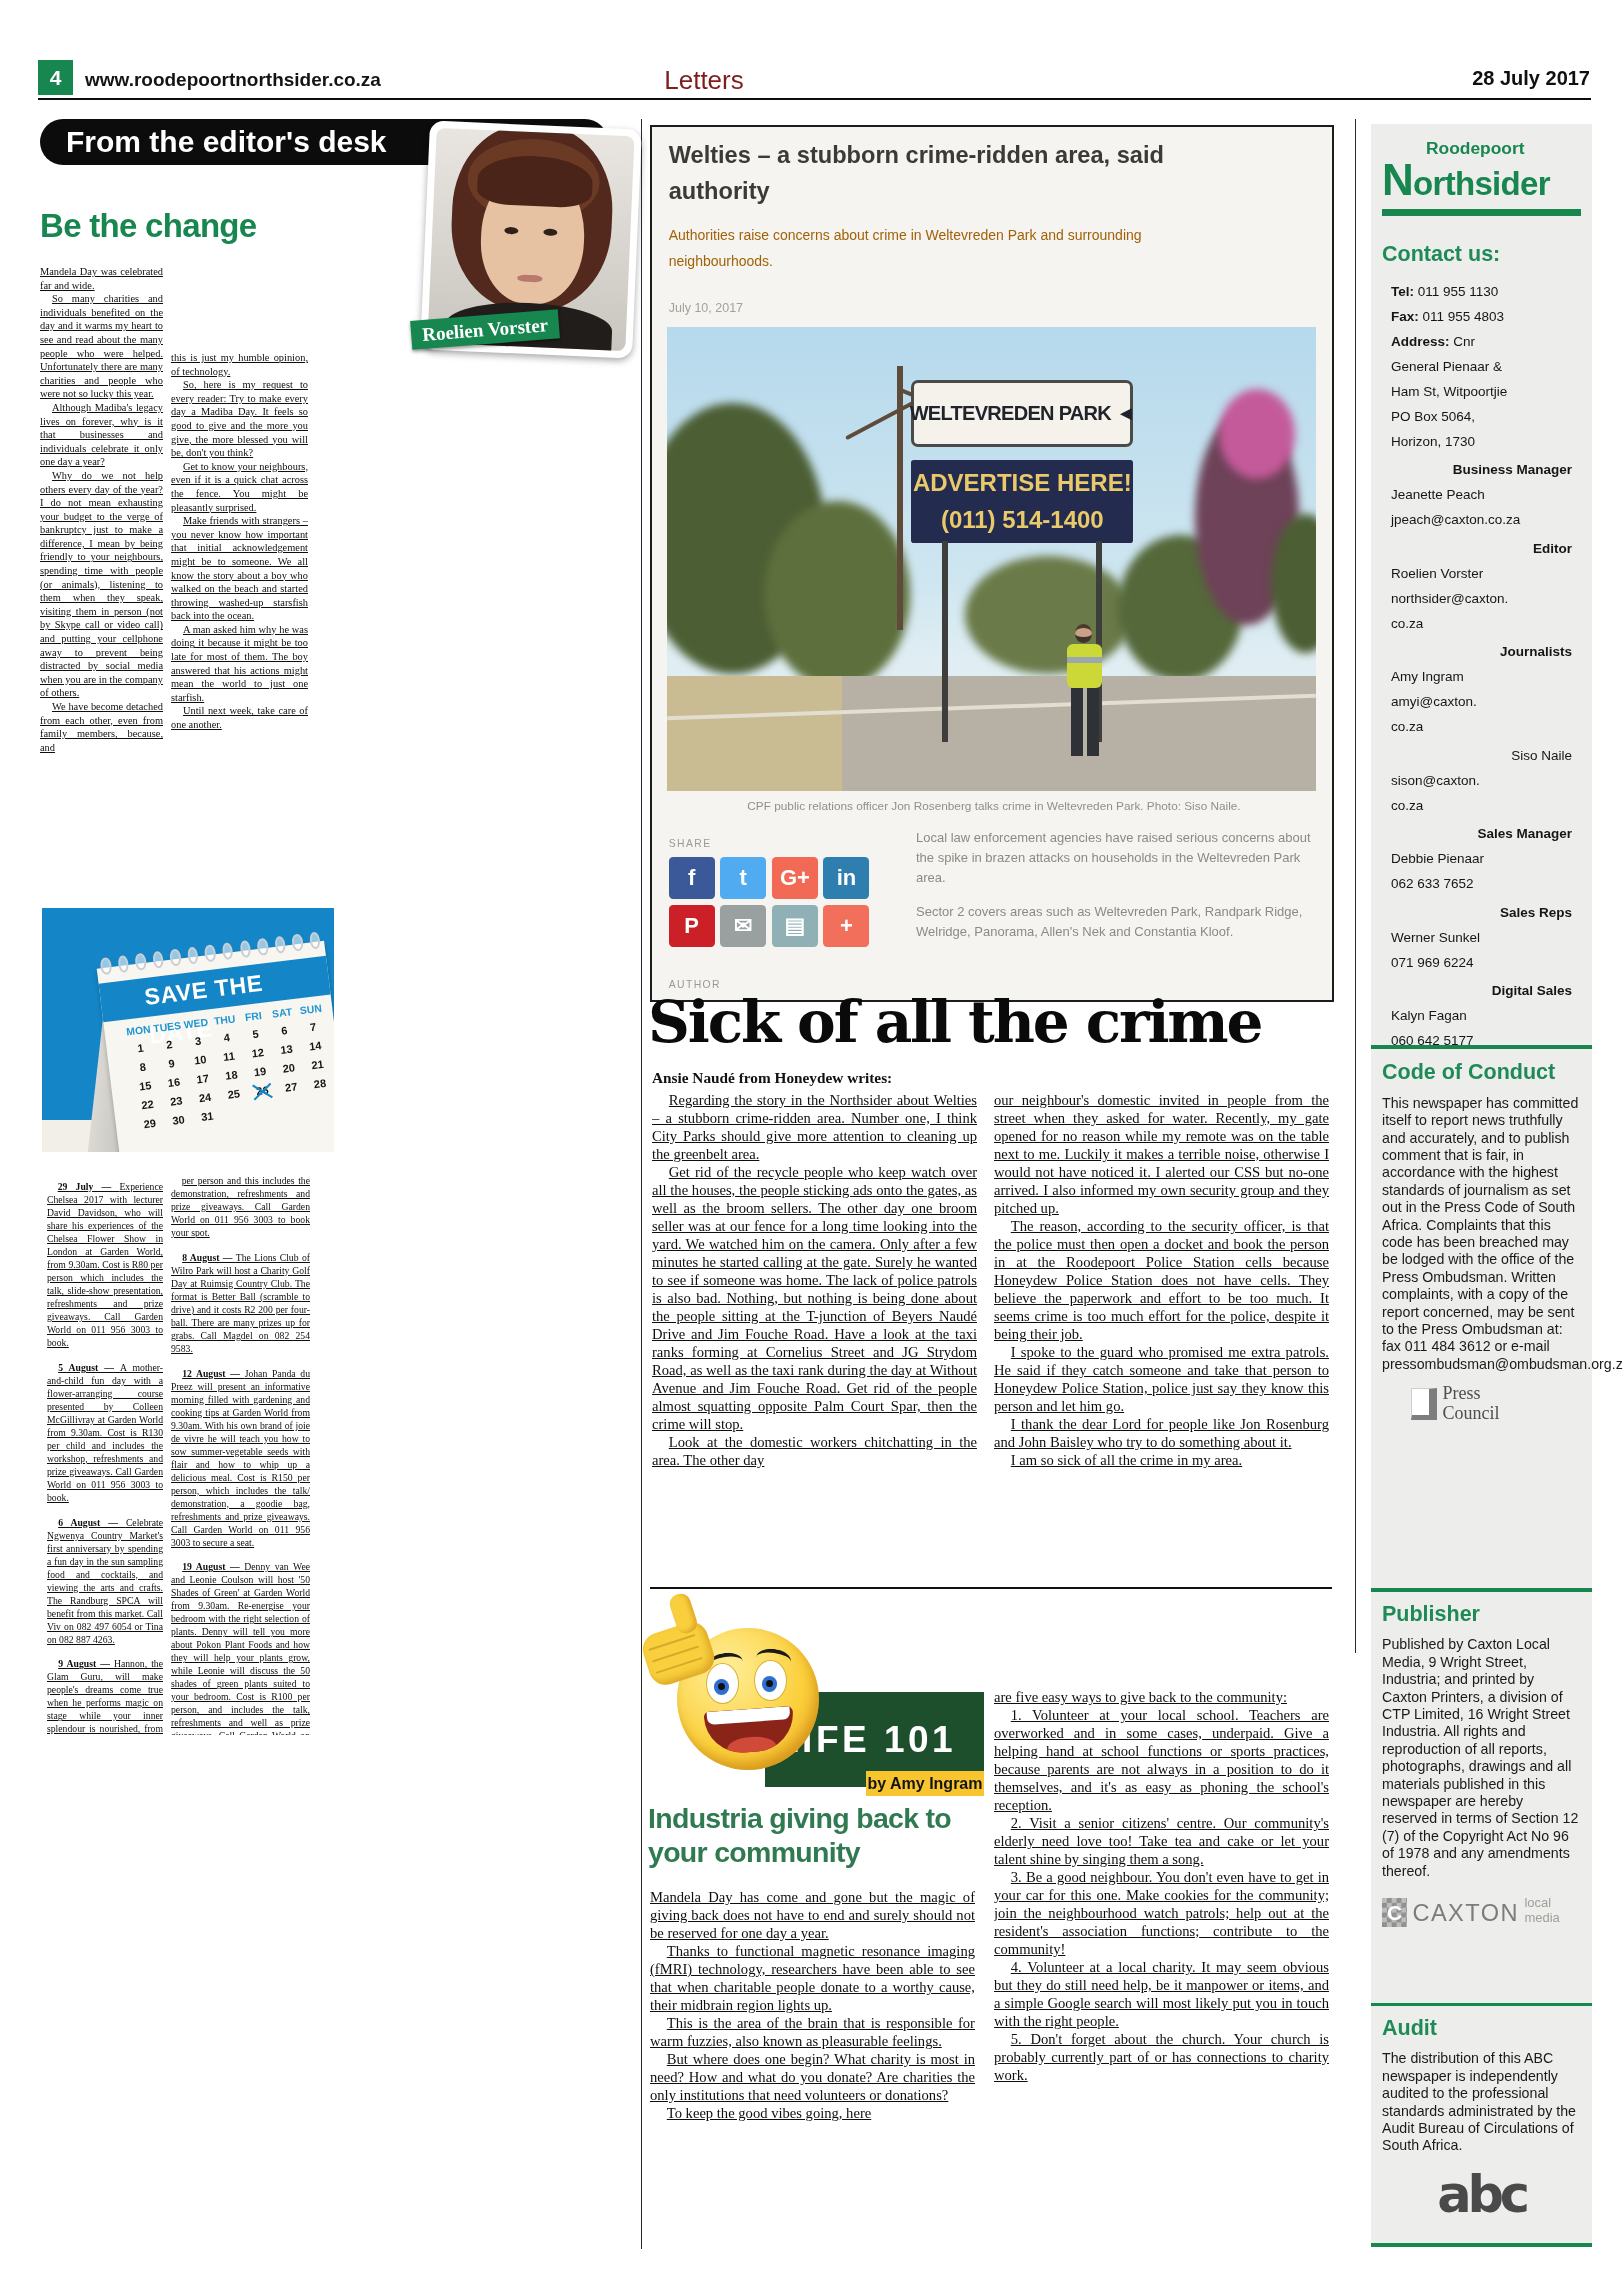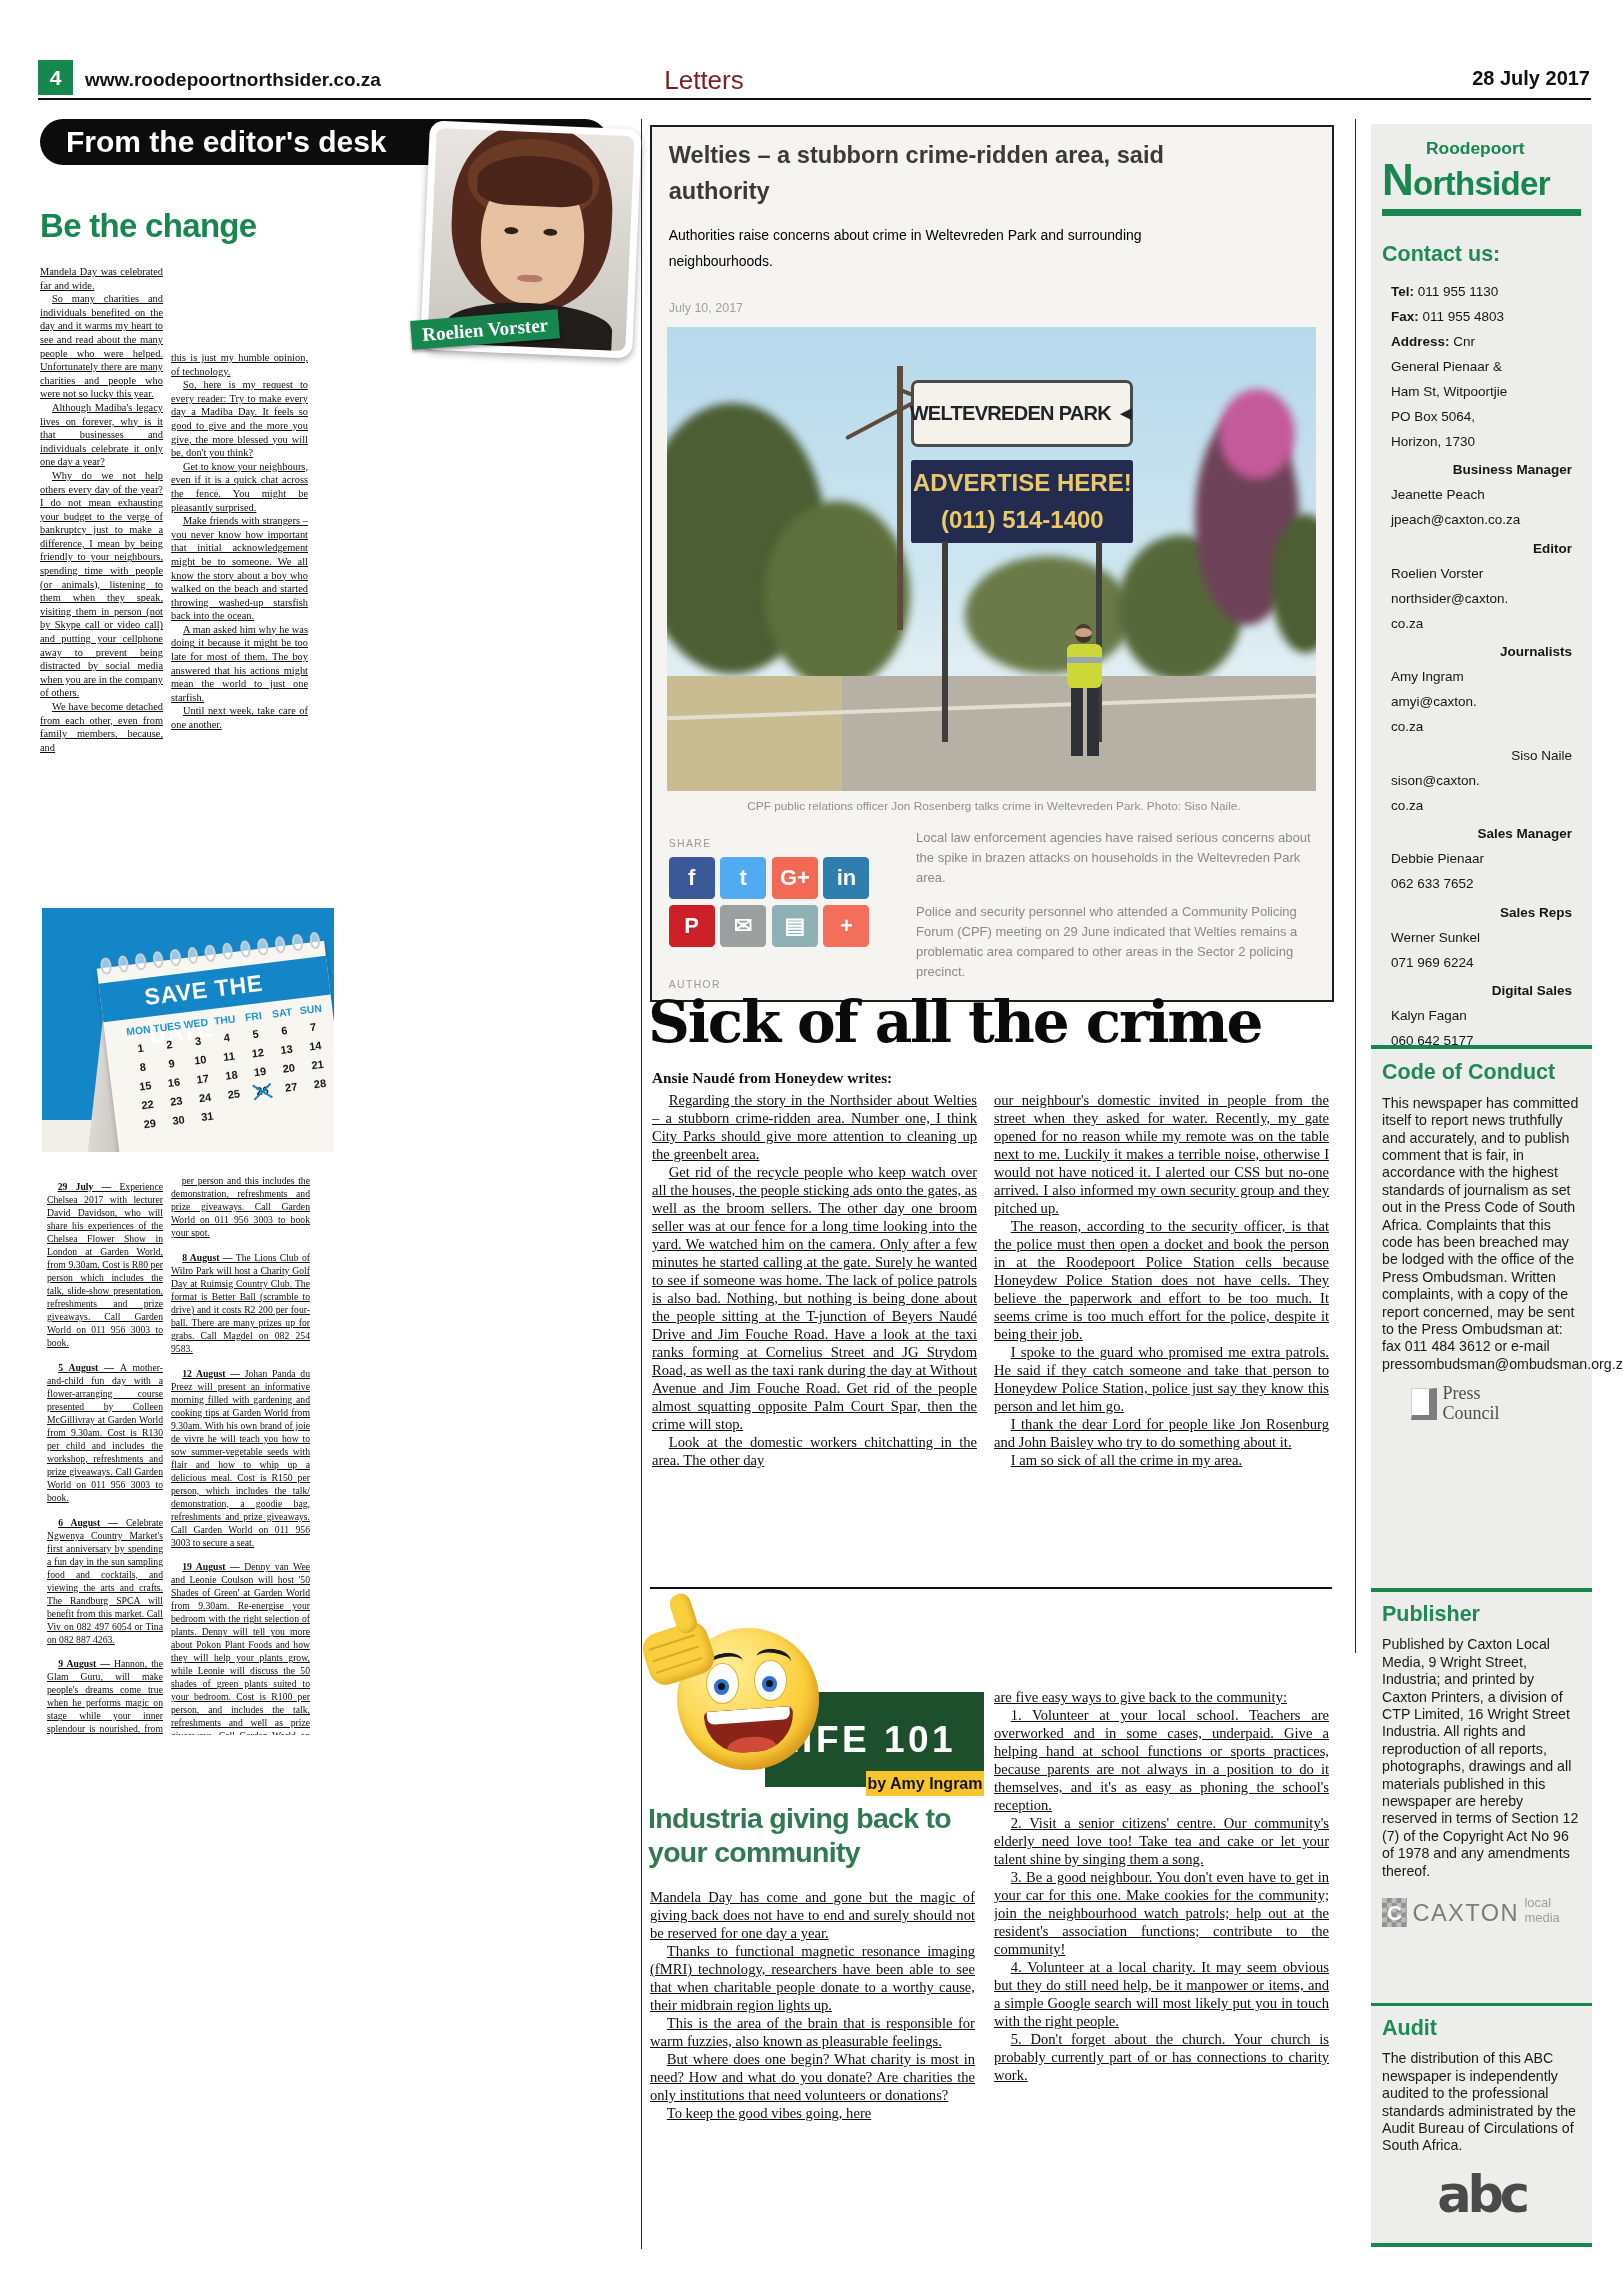--- a/index.html
+++ b/index.html
@@ -64,21 +64,21 @@
   .dates{display:grid;grid-template-columns:repeat(7,1fr);padding:2.8px 7px 0 19.4px;
          font:bold 11px "Liberation Sans",sans-serif;color:#161616;text-align:center;}
   .dates span{position:relative;display:block;line-height:19px;}
   .crossed::before,.crossed::after{content:"";position:absolute;left:2.8px;right:2.8px;top:48%;height:2.1px;background:#1486c8;}
   .crossed::before{transform:rotate(38deg);}
   .crossed::after{transform:rotate(-38deg);}
 
   
   .wbox{left:650px;top:125px;width:684px;height:877px;background:#f5f4f0;border:2.1px solid #1c1c1c;box-sizing:border-box;}
   .wtitle{left:16.7px;top:9.7px;width:594px;font:600 23.6px "Liberation Sans",sans-serif;color:#3a3a38;line-height:1.55;}
-  .wsub{left:16.7px;top:96px;width:576px;font:14px "Liberation Sans",sans-serif;color:#000000;line-height:1.85;}
+  .wsub{left:16.7px;top:96px;width:576px;font:14px "Liberation Sans",sans-serif;color:#a16207;line-height:1.85;}
   .wdate{left:16.7px;top:174px;font:12.5px "Liberation Sans",sans-serif;color:#a2a29a;}
   .wphoto{left:15.3px;top:200px;width:649px;height:464px;overflow:hidden;
           background:linear-gradient(#b6d9ec 0%,#cfe6f0 55%,#e0eef3 72%);}
   .blob{position:absolute;border-radius:50%;filter:blur(4.2px);}
   .trunk{position:absolute;left:230px;top:39px;width:5.6px;height:264px;background:#5e4b39;}
   .branch{position:absolute;background:#5e4b39;height:3.5px;border-radius:2.1px;}
   .road{position:absolute;left:0;bottom:0;width:100%;height:115px;
         background:linear-gradient(90deg,#c9bc92 0 27%,#b6b1a4 27%);}
   .curb{position:absolute;left:0;bottom:82px;width:100%;height:4.2px;background:#e3decf;transform:rotate(-2deg);}
   .sign-white{position:absolute;left:244px;top:53px;width:222px;height:67px;background:#f4f2ea;border:3.5px solid #4a4a48;
@@ -320,21 +320,20 @@
       <span style="background-color: rgb(80, 171, 241);">t</span>
       <span style="background-color: rgb(242, 106, 85);">G+</span>
       <span style="background-color: rgb(46, 127, 176);">in</span>
       <span style="background-color: rgb(203, 32, 39);">P</span>
       <span style="background-color: rgb(154, 160, 160);">✉</span>
       <span style="background-color: rgb(143, 176, 181);">▤</span>
       <span style="background-color: rgb(242, 112, 91);">+</span>
     </div>
     <div class="abs wparas">
         <p>Local law enforcement agencies have raised serious concerns about the spike in brazen attacks on households in the Weltevreden Park area.</p>
-        <p>Police and security personnel who attended a Community Policing Forum (CPF) meeting on 29 June indicated that Welties remains a problematic area compared to other areas in the Sector 2 policing precinct.</p>
         <p>Sector 2 covers areas such as Weltevreden Park, Randpark Ridge, Welridge, Panorama, Allen's Nek and Constantia Kloof.</p>
       </div>
     <div class="abs wauthor">AUTHOR</div>
   </div>
 
   <div class="abs sick-head">Sick of all the crime</div>
   <div class="abs byline">Ansie Naudé from Honeydew writes:</div>
   <div class="col big indent-all" style="left:652px;top:1091px;width:325px;height:486px;">
       <p class="para">Regarding the story in the Northsider about Welties – a stubborn crime-ridden area. Number one, I think City Parks should give more attention to cleaning up the greenbelt area.</p>
       <p class="para">Get rid of the recycle people who keep watch over all the houses, the people sticking ads onto the gates, as well as the broom sellers. The other day one broom seller was at our fence for a long time looking into the yard. We watched him on the camera. Only after a few minutes he started calling at the gate. Surely he wanted to see if someone was home. The lack of police patrols is also bad. Nothing, but nothing is being done about the people sitting at the T-junction of Beyers Naudé Drive and Jim Fouche Road. Have a look at the taxi ranks forming at Cornelius Street and JG Strydom Road, as well as the taxi rank during the day at Without Avenue and Jim Fouche Road. Get rid of the people almost squatting opposite Palm Court Spar, then the crime will stop.</p>

